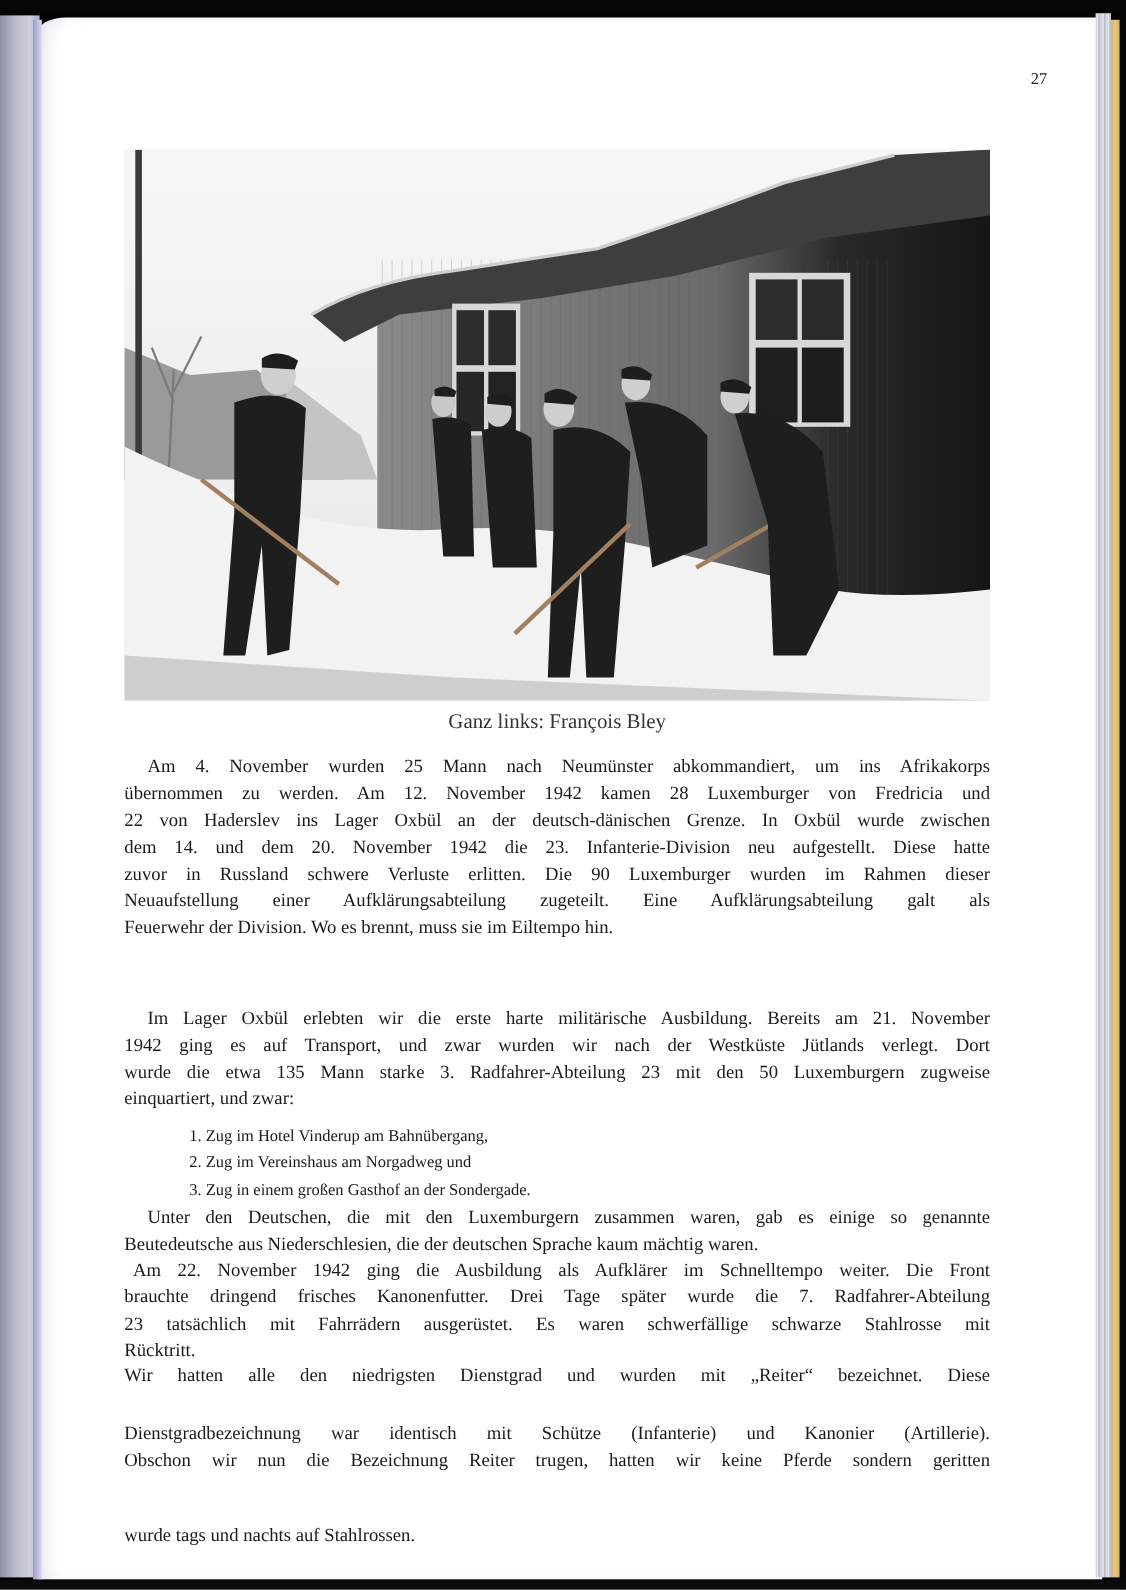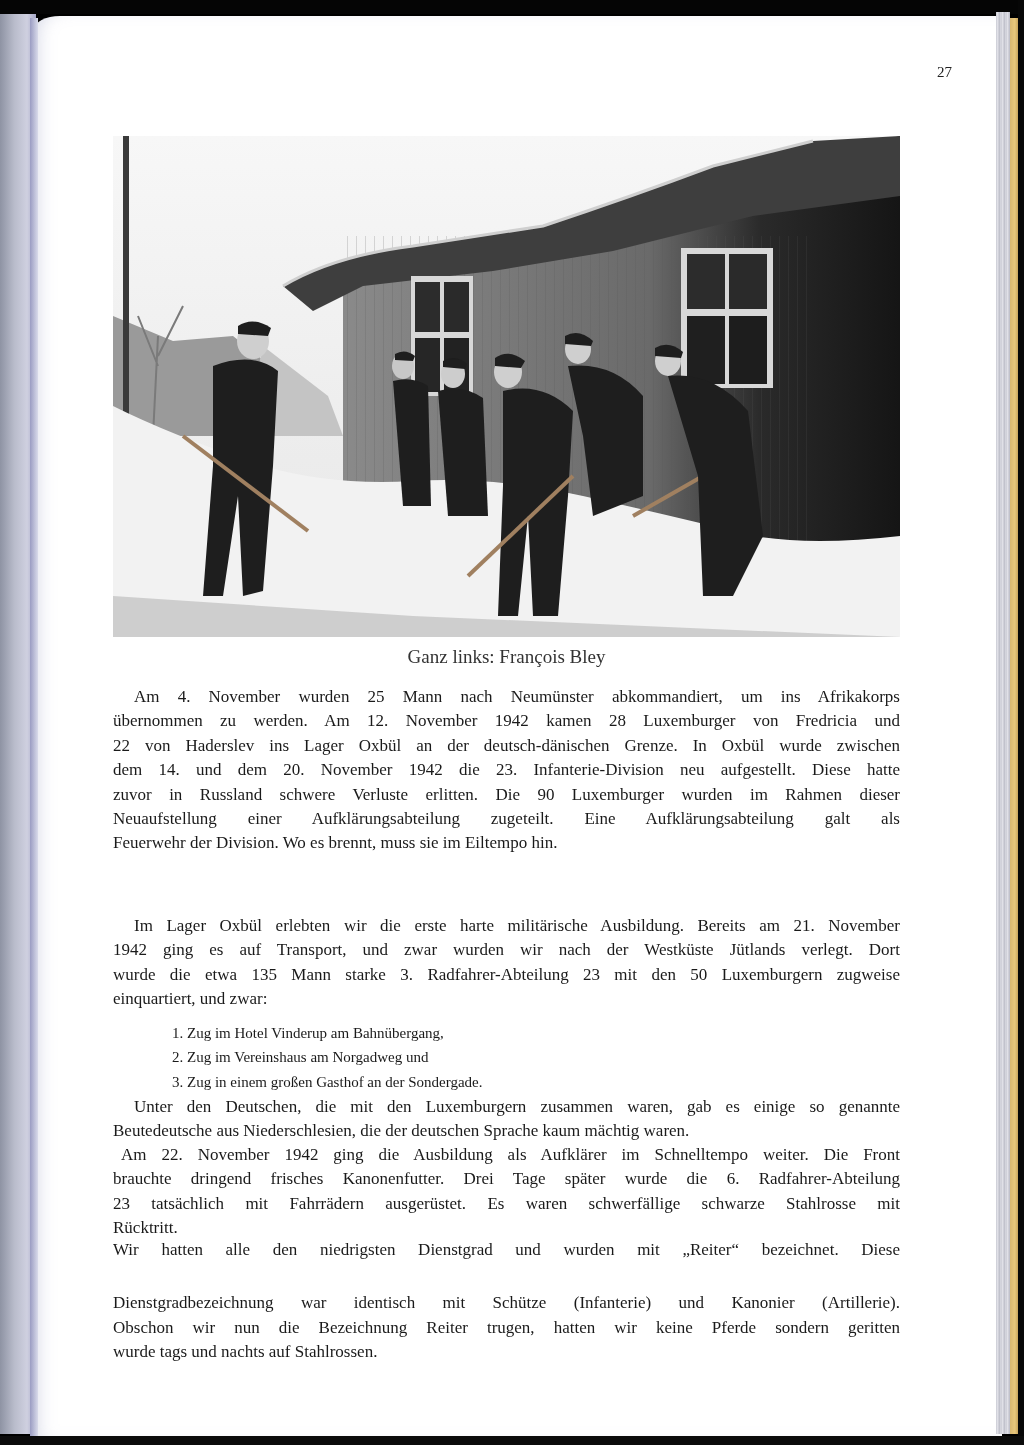--- a/index.html
+++ b/index.html
@@ -178,24 +178,24 @@
     <div>3. Zug in einem großen Gasthof an der Sondergade.</div>
   </div>
 
   <div class="body-text" style="top:1095px;">
     <p class="indent" style="text-align-last: justify;">Unter den Deutschen, die mit den Luxemburgern zusammen waren, gab es einige so genannte</p>
     <p style="text-align-last: left;">Beutedeutsche aus Niederschlesien, die der deutschen Sprache kaum mächtig waren.</p>
   </div>
 
   <div class="body-text" style="top:1143px;">
     <p class="indent" style="text-indent: 8px; text-align-last: justify;">Am 22. November 1942 ging die Ausbildung als Aufklärer im Schnelltempo weiter. Die Front</p>
-    <p style="text-align-last: justify;">brauchte dringend frisches Kanonenfutter. Drei Tage später wurde die 6. Radfahrer-Abteilung</p>
+    <p style="text-align-last: justify;">brauchte dringend frisches Kanonenfutter. Drei Tage später wurde die 7. Radfahrer-Abteilung</p>
     <p style="text-align-last: justify;">23 tatsächlich mit Fahrrädern ausgerüstet. Es waren schwerfällige schwarze Stahlrosse mit</p>
     <p style="text-align-last: left;">Rücktritt.</p>
   </div>
 
   <div class="body-text" style="top:1238px;">
     <p style="text-align-last: justify;">Wir hatten alle den niedrigsten Dienstgrad und wurden mit „Reiter“ bezeichnet. Diese</p>
     <p style="text-align-last: justify; margin-top: 29px;">Dienstgradbezeichnung war identisch mit Schütze (Infanterie) und Kanonier (Artillerie).</p>
     <p style="text-align-last: justify;">Obschon wir nun die Bezeichnung Reiter trugen, hatten wir keine Pferde sondern geritten</p>
-    <p style="text-align-last: left;">wurde tags und nachts auf Stahlrossen.</p>
+    <p style="text-align-last: left; margin-top: 44px;">wurde tags und nachts auf Stahlrossen.</p>
   </div>
 </div>
 
 </body></html>

